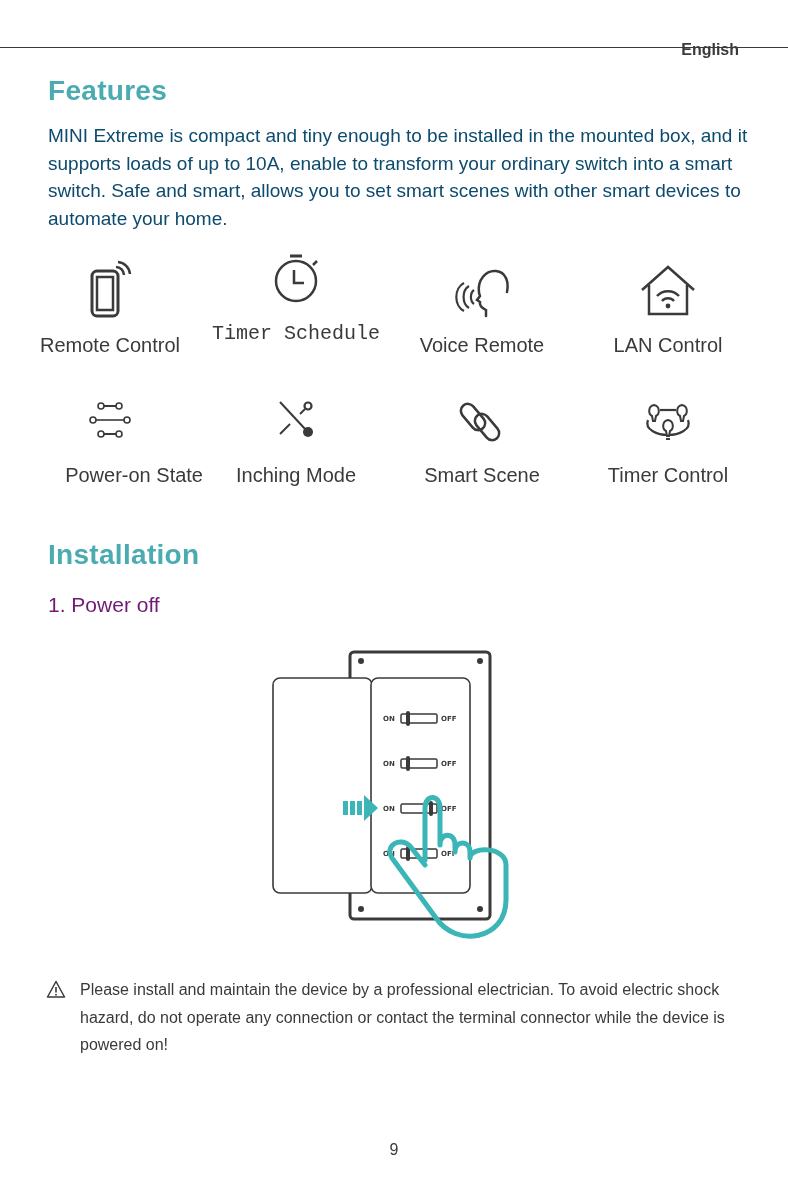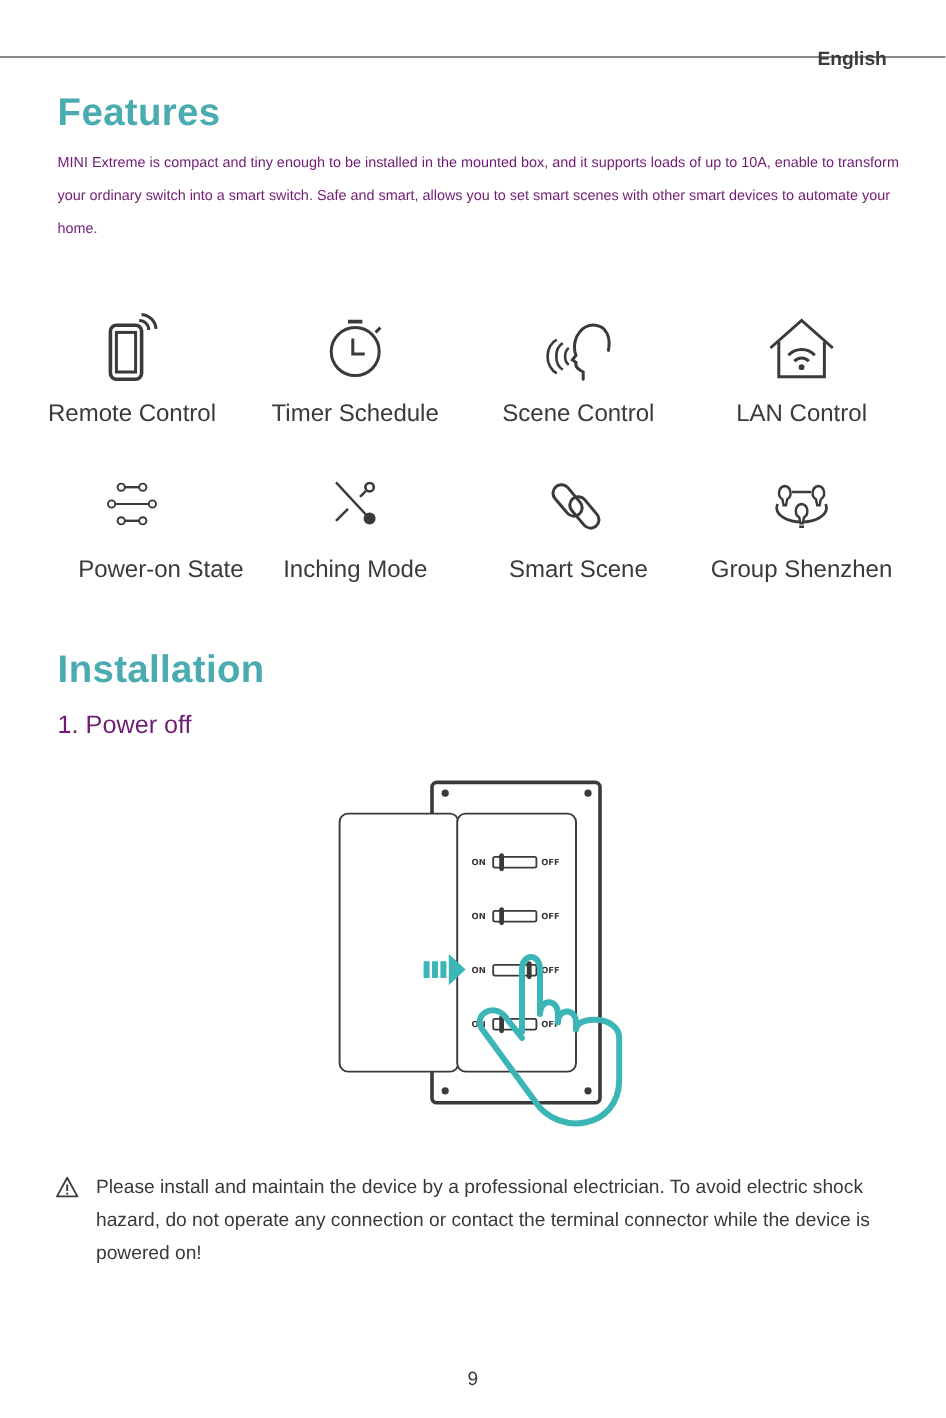--- a/index.html
+++ b/index.html
@@ -12,39 +12,39 @@
     border-bottom: 1.5px solid #3a3a3a;
   }
   .header .company {
     position: absolute; left: 48px; top: 19px; font-size: 16px; font-weight: bold;
     color: #3a3a3a; letter-spacing: 0.6px;
   }
   .header .lang {
     position: absolute; right: 49px; top: 19px; font-size: 16px; font-weight: bold; color: #3a3a3a; margin-top: 22px;
   }
   h1.section {
-    position: absolute; left: 48px; margin: 0; font-size: 32px; font-weight: bold;
+    position: absolute; left: 48px; margin: 0; font-size: 28px; font-weight: bold;
     color: #4aabb0; letter-spacing: 0.3px;
   }
   .intro {
     position: absolute; left: 48px; top: 122px; width: 705px; margin: 0;
-    font-size: 12px; line-height: 27.5px; color: #701a75;
+    font-size: 19px; line-height: 27.5px; color: #0c4a6e;
   }
   .feature {
     position: absolute; width: 186px; text-align: center;
   }
   .feature .icon { height: 60px; display: flex; justify-content: center; align-items: center; }
   .feature .icon svg { display: block; }
   .feature .label {
     font-size: 20px; color: #3a3a3a; margin-top: 14px; white-space: nowrap;
   }
   .step-title {
     position: absolute; left: 48px; top: 593px; margin: 0; font-size: 21px; font-weight: normal; color: #701a75;
   }
-  .illustration { position: absolute; left: 270px; top: 640px; }
+  .illustration { position: absolute; left: 260px; top: 640px; }
   .warning {
     position: absolute; left: 46px; top: 976px; width: 710px;
   }
   .warning .warn-icon { position: absolute; left: 0; top: 4px; }
   .warning .warn-text {
     position: absolute; left: 34px; top: 0; width: 680px; margin: 0;
     font-size: 16px; line-height: 27.5px; color: #3a3a3a;
   }
   .page-number {
     position: absolute; left: 0; width: 788px; top: 1141px; text-align: center;
@@ -66,42 +66,42 @@
     <svg width="60" height="60" viewBox="0 0 60 60">
       <rect x="12" y="11" width="26" height="45" rx="5" fill="none" stroke="#3a3a3a" stroke-width="3"></rect>
       <rect x="17" y="17" width="16" height="33" fill="none" stroke="#3a3a3a" stroke-width="2.5"></rect>
       <path d="M36 7 A8 8 0 0 1 44 15" fill="none" stroke="#3a3a3a" stroke-width="2.5"></path>
       <path d="M38 2 A13 13 0 0 1 50 14" fill="none" stroke="#3a3a3a" stroke-width="2.5"></path>
     </svg>
   </div>
   <div class="label">Remote Control</div>
 </div>
 
-<div class="feature" style="left:203px; top:260px;">
+<div class="feature" style="left:203px; top:248px;font-family:Liberation Mono, monospace;">
   <div class="icon">
     <svg width="60" height="60" viewBox="0 0 60 60">
       <line x1="24" y1="8" x2="36" y2="8" stroke="#3a3a3a" stroke-width="3"></line>
       <circle cx="30" cy="33" r="20" fill="none" stroke="#3a3a3a" stroke-width="2.5"></circle>
       <line x1="47" y1="17" x2="51" y2="13" stroke="#3a3a3a" stroke-width="2.5"></line>
       <polyline points="28,22 28,35 38,35" fill="none" stroke="#3a3a3a" stroke-width="2.5"></polyline>
     </svg>
   </div>
   <div class="label">Timer Schedule</div>
 </div>
 
 <div class="feature" style="left:389px; top:260px;">
   <div class="icon">
     <svg width="60" height="60" viewBox="0 0 60 60">
       <path d="M34 56 L34 50 C30 48 27 46 28 42 L25 40 L28 36 L27 33 C25 20 34 10 44 11 C54 12 57 22 55 32" fill="none" stroke="#3a3a3a" stroke-width="2.5" stroke-linecap="round"></path>
       <path d="M22 30 A6 8 0 0 0 22 44" fill="none" stroke="#3a3a3a" stroke-width="2.2"></path>
       <path d="M17 26 A9 12 0 0 0 17 48" fill="none" stroke="#3a3a3a" stroke-width="2.2"></path>
       <path d="M12 23 A12 15 0 0 0 12 51" fill="none" stroke="#3a3a3a" stroke-width="2.2"></path>
     </svg>
   </div>
-  <div class="label">Scene Control</div>
+  <div class="label">Voice Remote</div>
 </div>
 
 <div class="feature" style="left:575px; top:260px;">
   <div class="icon">
     <svg width="60" height="60" viewBox="0 0 60 60">
       <polyline points="4,30 30,7 56,30" fill="none" stroke="#3a3a3a" stroke-width="2.5"></polyline>
       <polyline points="11,25 11,54 49,54 49,25" fill="none" stroke="#3a3a3a" stroke-width="2.5"></polyline>
       <path d="M19 36 A15 15 0 0 1 41 36" fill="none" stroke="#3a3a3a" stroke-width="2.5"></path>
       <path d="M24 41 A8 8 0 0 1 36 41" fill="none" stroke="#3a3a3a" stroke-width="2.5"></path>
       <circle cx="30" cy="46" r="2.4" fill="#3a3a3a"></circle>
@@ -154,21 +154,21 @@
   <div class="icon">
     <svg width="60" height="60" viewBox="0 0 60 60">
       <path d="M10 30 C6 40 20 45 30 45 C40 45 54 40 50 30" fill="none" stroke="#3a3a3a" stroke-width="2.2"></path>
       <line x1="22" y1="20" x2="38" y2="20" stroke="#3a3a3a" stroke-width="2.2"></line>
       <path d="M15 31 L14 26 C10 24 10 16 16 15 C22 16 22 24 18 26 L17 31 Z" fill="#fff" stroke="#3a3a3a" stroke-width="2"></path>
       <path d="M43 31 L42 26 C38 24 38 16 44 15 C50 16 50 24 46 26 L45 31 Z" fill="#fff" stroke="#3a3a3a" stroke-width="2"></path>
       <path d="M29 46 L28 41 C24 39 24 31 30 30 C36 31 36 39 32 41 L31 46 Z" fill="#fff" stroke="#3a3a3a" stroke-width="2"></path>
       <line x1="28" y1="49" x2="32" y2="49" stroke="#3a3a3a" stroke-width="2"></line>
     </svg>
   </div>
-  <div class="label">Group Shenzhen</div>
+  <div class="label">Timer Control</div>
 </div>
 
 <h1 class="section" style="top:539px;">Installation</h1>
 <h2 class="step-title">1. Power off</h2>
 
 <div class="illustration">
   <svg width="260" height="300" viewBox="0 0 260 300">
 
     <rect x="90" y="12" width="140" height="267" rx="4" fill="#fff" stroke="#3a3a3a" stroke-width="3"></rect>
     <circle cx="101" cy="21" r="3" fill="#3a3a3a"></circle>

